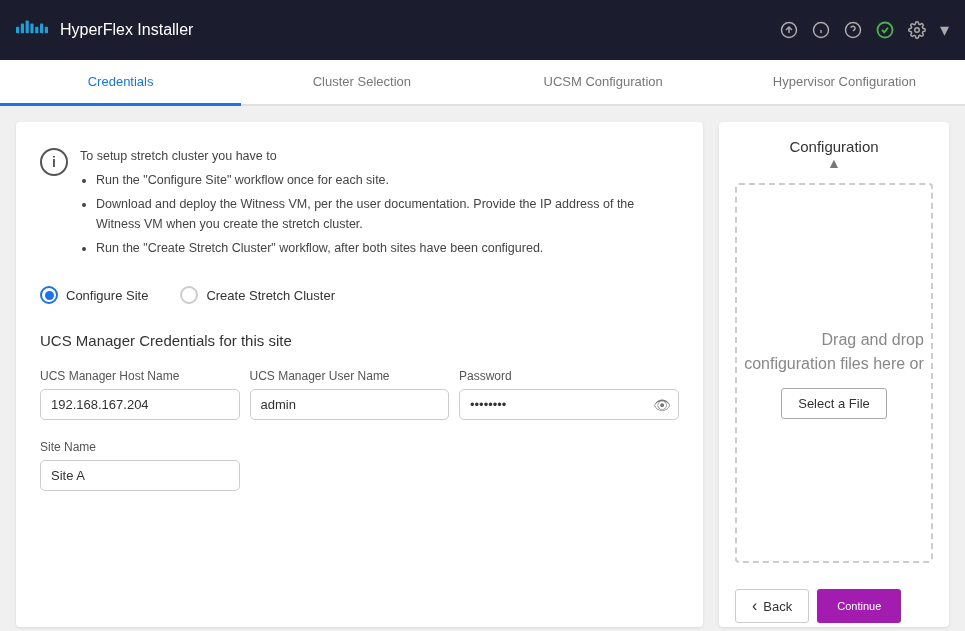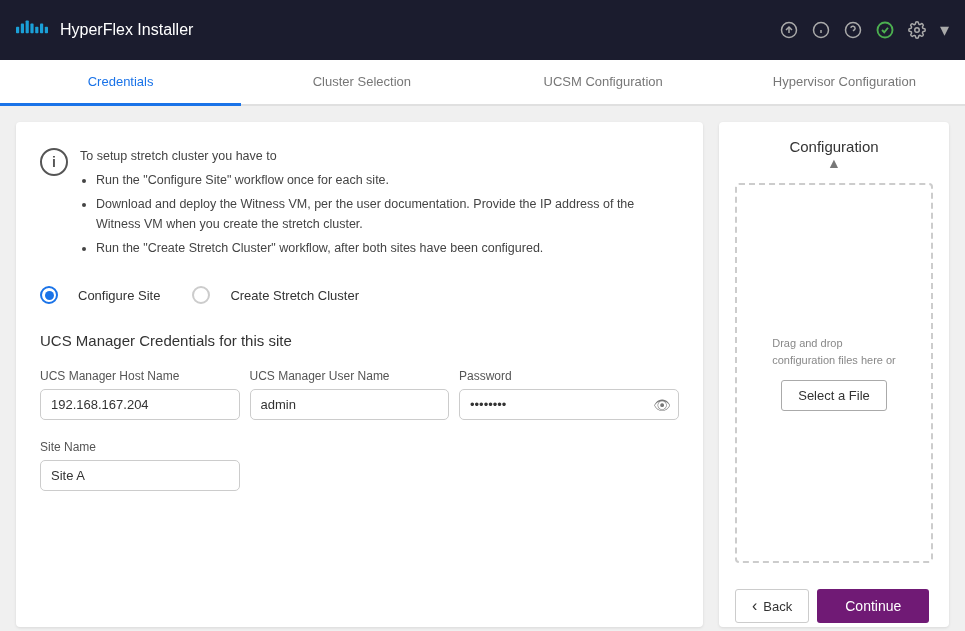--- a/index.html
+++ b/index.html
@@ -29,21 +29,21 @@
     
     .info-box { display: flex; gap: 12px; margin-bottom: 24px; }
     .info-icon { width: 28px; height: 28px; border: 2px solid #555; border-radius: 50%; display: flex; align-items: center; justify-content: center; font-size: 14px; font-weight: bold; color: #555; flex-shrink: 0; margin-top: 2px; }
     .info-text { font-size: 12.5px; color: #444; line-height: 1.6; }
     .info-text p { margin-bottom: 4px; }
     .info-text ul { margin-left: 16px; }
     .info-text li { margin-bottom: 4px; }
 
     
     .radio-group { display: flex; align-items: center; gap: 32px; margin-bottom: 28px; }
-    .radio-option { display: flex; align-items: center; gap: 20px; cursor: pointer; }
+    .radio-option { display: flex; align-items: center; gap: 8px; cursor: pointer; }
     .radio-circle { width: 18px; height: 18px; border-radius: 50%; border: 2px solid #ccc; display: flex; align-items: center; justify-content: center; flex-shrink: 0; }
     .radio-circle.selected { border-color: #1a73e8; }
     .radio-circle.selected::after { content: ''; width: 9px; height: 9px; background: #1a73e8; border-radius: 50%; }
     .radio-label { font-size: 13px; color: #333; }
 
     
     .section-title { font-size: 15px; font-weight: 500; color: #333; margin-bottom: 20px; }
     .form-row { display: flex; gap: 10px; margin-bottom: 20px; }
     .form-group { display: flex; flex-direction: column; gap: 6px; flex: 1; }
     .form-group.site-name { flex: 0 0 200px; }
@@ -52,25 +52,25 @@
     .password-wrapper { position: relative; display: flex; align-items: center; }
     .password-wrapper .form-input { flex: 1; padding-right: 32px; }
     .eye-icon { position: absolute; right: 8px; cursor: pointer; color: #777; font-size: 14px; }
 
     
     .right-panel { width: 230px; background: #fff; border-radius: 4px; padding: 16px; box-shadow: 0 1px 3px rgba(0,0,0,0.1); display: flex; flex-direction: column; }
     .config-header { display: flex; justify-content: space-between; align-items: center; margin-bottom: 12px; flex-direction: column; }
     .config-title { font-size: 15px; font-weight: 500; color: #333; }
     .collapse-icon { cursor: pointer; color: #777; font-size: 14px; }
     .drop-zone { flex: 1; border: 2px dashed #ccc; border-radius: 4px; display: flex; flex-direction: column; align-items: center; justify-content: center; gap: 12px; margin-bottom: 12px; min-height: 380px; }
-    .drop-text { font-size: 11px; color: #888; text-align: left; line-height: 1.5; }
+    .drop-text { font-size: 16px; color: #888; text-align: right; line-height: 1.5; }
     .select-file-btn { border: 1px solid #aaa; background: #fff; color: #333; padding: 7px 16px; font-size: 13px; border-radius: 3px; cursor: pointer; }
     .right-footer { display: flex; gap: 8px; margin-top: 14px; }
     .btn-back { border: 1px solid #ccc; background: #fff; color: #333; padding: 7px 16px; font-size: 13px; border-radius: 3px; cursor: pointer; display: flex; align-items: center; gap: 6px; }
-    .btn-continue { background: #701a75; color: #fff; border: none; padding: 7px 28px; font-size: 14px; border-radius: 3px; cursor: pointer; }
+    .btn-continue { background: #a21caf; color: #fff; border: none; padding: 7px 20px; font-size: 11px; border-radius: 3px; cursor: pointer; }
 
     
     .chevron-left::before { content: '‹'; font-size: 16px; }
   </style>
 </head>
 <body>
 
 <div class="header">
   <div class="cisco-logo">
     <svg viewBox="0 0 40 24" fill="none" xmlns="http://www.w3.org/2000/svg">

